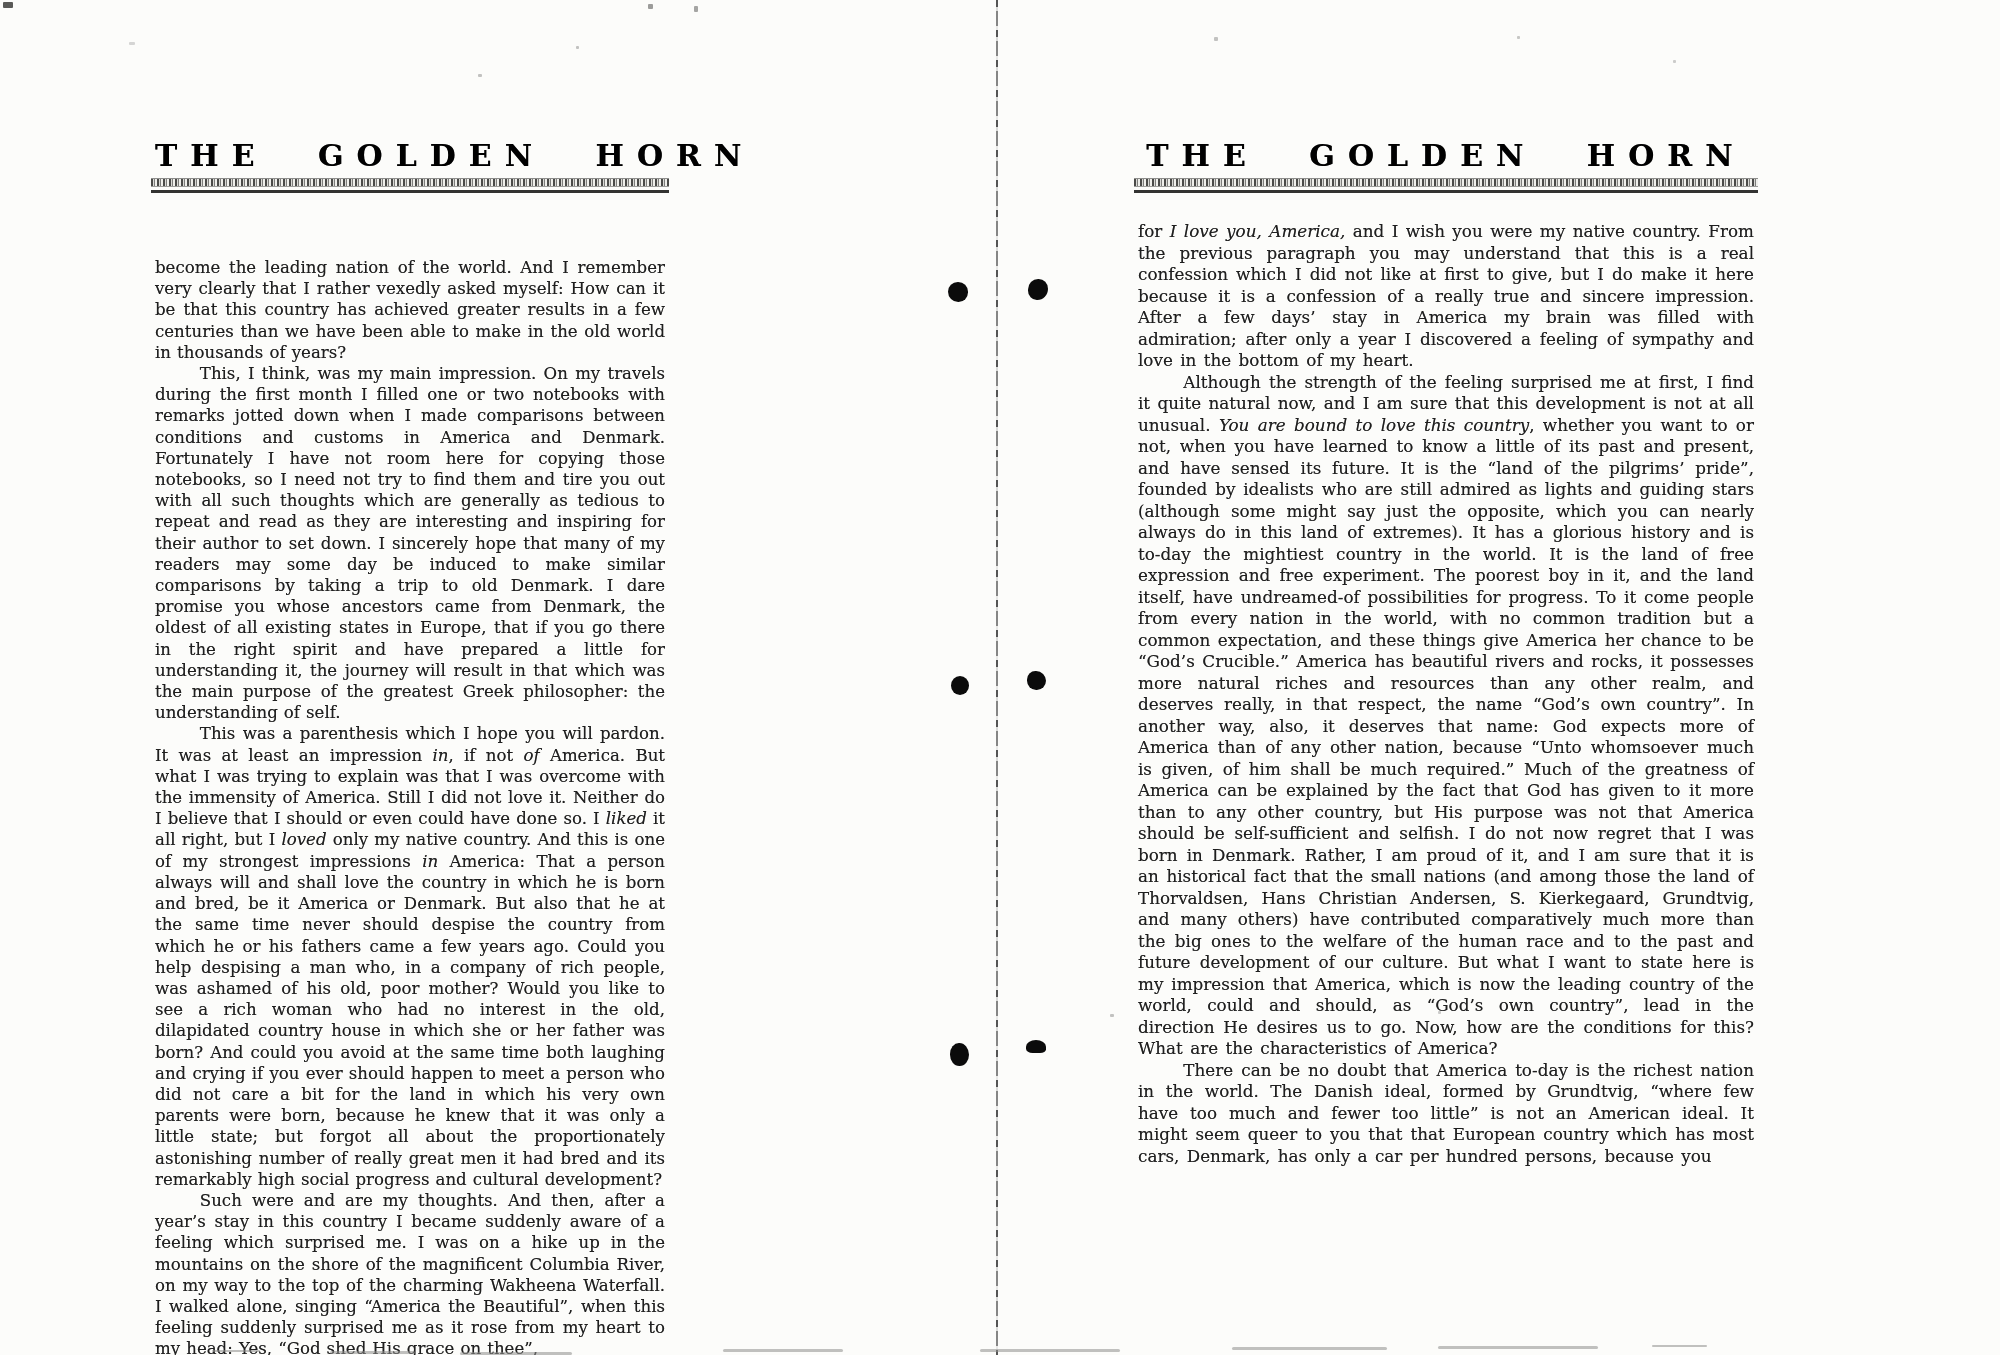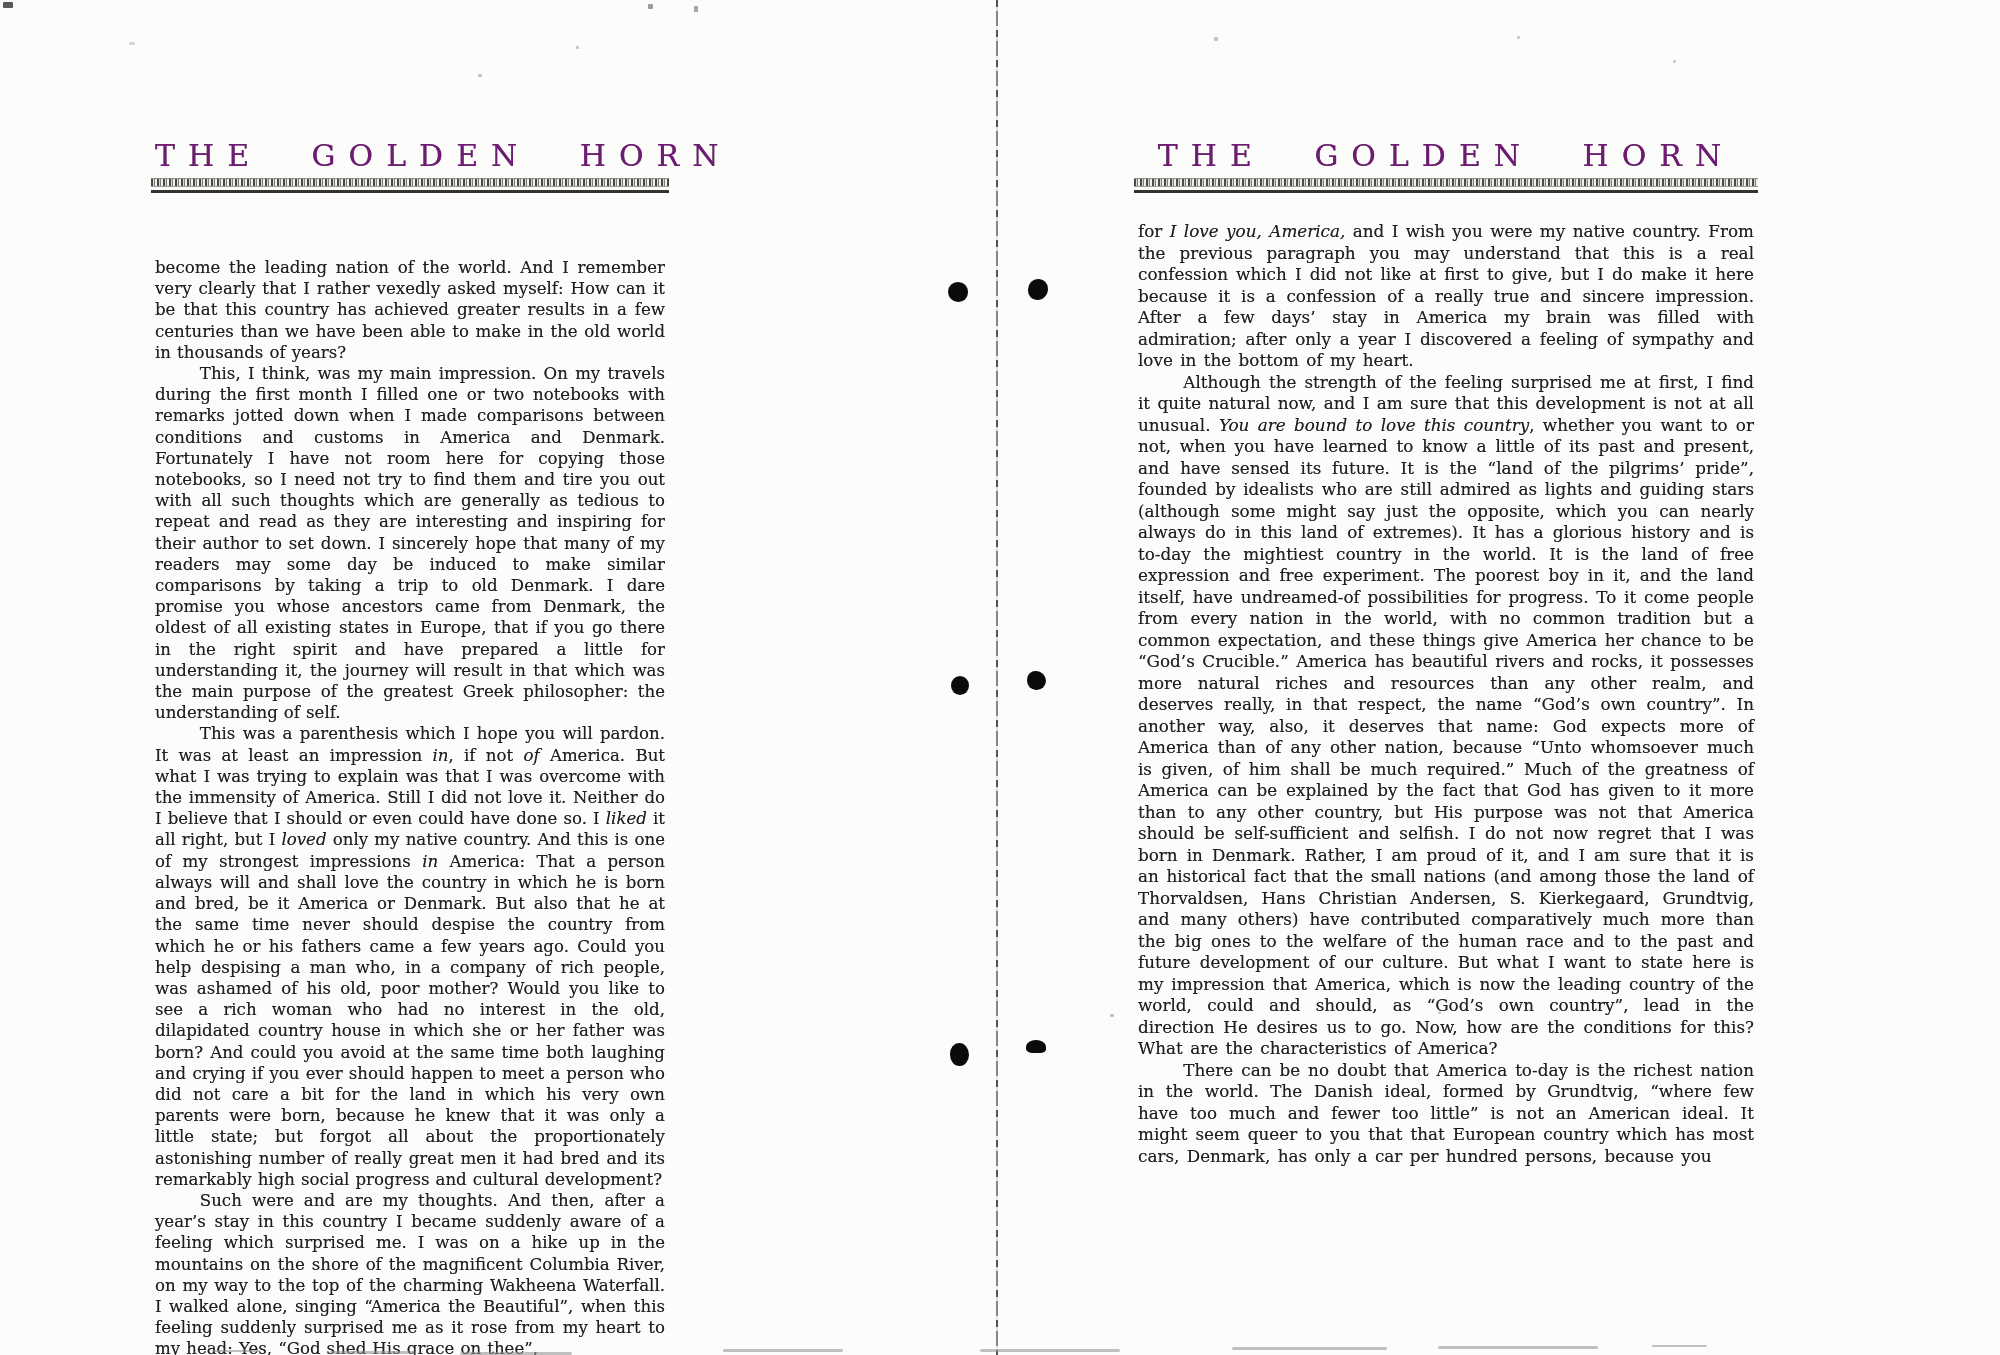--- a/index.html
+++ b/index.html
@@ -19,21 +19,21 @@
       rgba(55,55,55,0.6) 11px 26px,
       rgba(55,55,55,0.1) 26px 30px
     );
   }
   .page{position:absolute;top:0;height:100%;}
   .page.left{left:155px;width:510px;}
   .page.right{left:1138px;width:616px;}
   .title{
     position:absolute;top:138px;left:0;right:0;margin:0;
     text-align:center;white-space:nowrap;
-    font-size:30px;font-weight:400;color:#701a75;
+    font-size:30px;font-weight:700;color:#000000;
     letter-spacing:13px;word-spacing:27px;
     text-shadow:0 0 0.5px rgba(0,0,0,0.55);
   }
   .rule{position:absolute;top:178px;left:-4px;right:-4px;}
   .rule .band{
     height:7px;
     border-top:1px solid #8d8d8b;border-bottom:1px solid #9b9b99;
     background:repeating-linear-gradient(90deg,
       #4a4a48 0 2px,#d8d8d4 2px 3px,#7d7d7b 3px 4px,#efefeb 4px 6px);
   }

